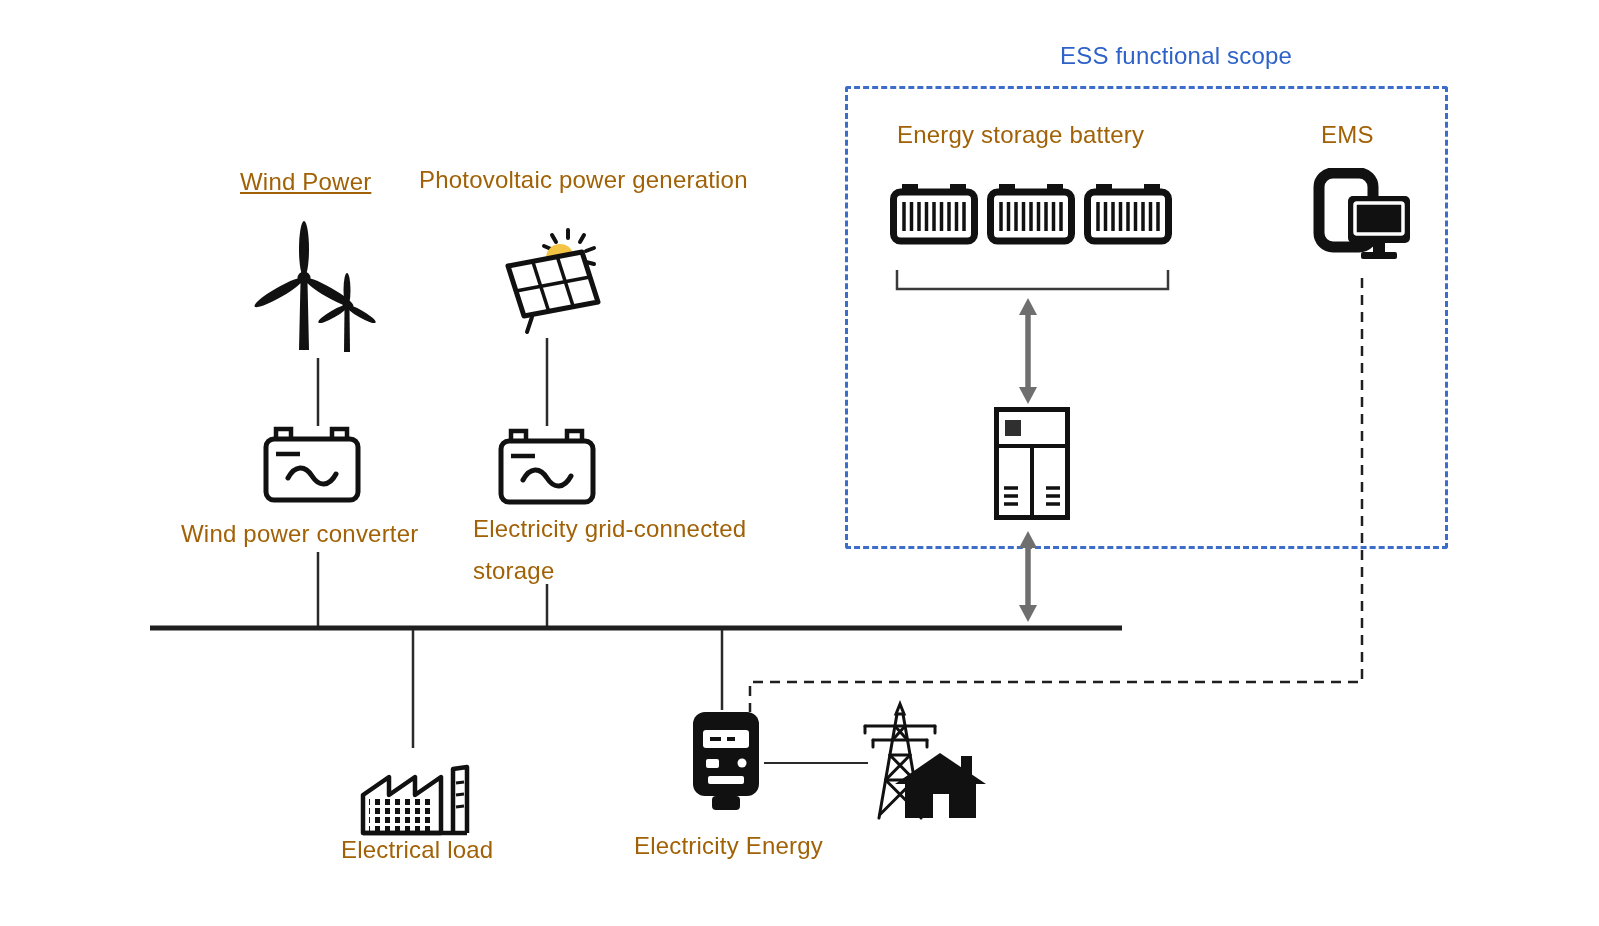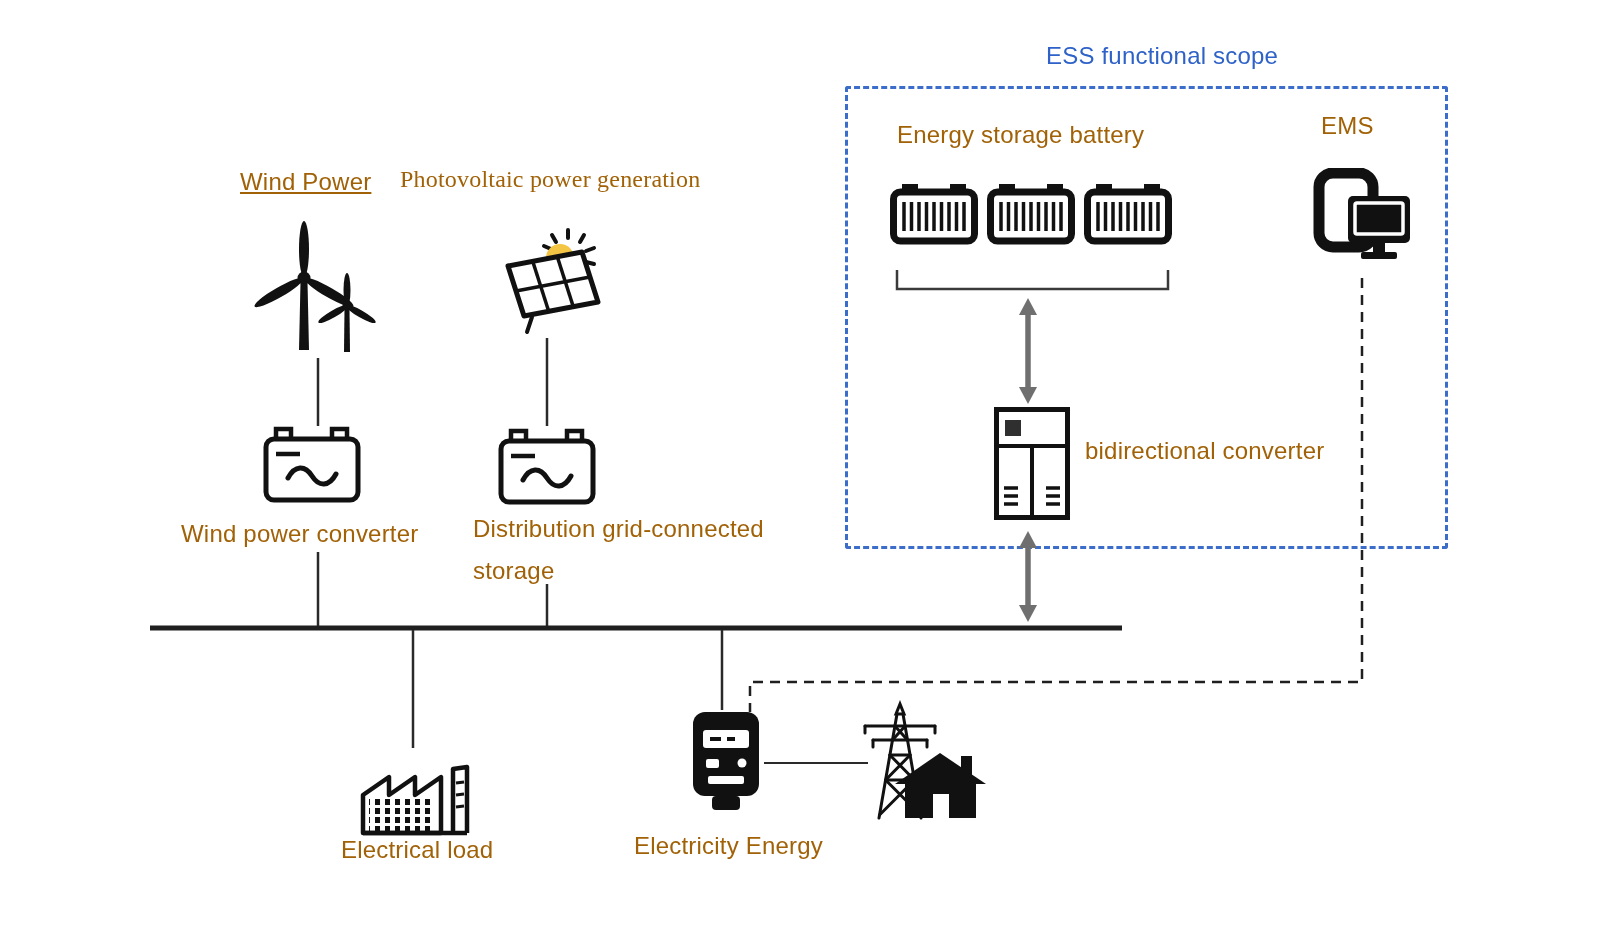--- a/index.html
+++ b/index.html
@@ -1,20 +1,20 @@
 <!DOCTYPE html>
 <html><head>
 <meta charset="utf-8">
 <style>
   * { margin:0; padding:0; box-sizing:border-box; }
   html,body { background:#ffffff; }
   body { font-family:"Liberation Sans", sans-serif; }
   .canvas { position:relative; width:1599px; height:926px; background:#ffffff; overflow:hidden; }
   .lbl { position:absolute; color:#a16207; font-size:24px; font-weight:500; letter-spacing:0.2px; white-space:nowrap; }
-  .lbl.blue { color:#2e62c8; }
+  .lbl.blue { color:#2e62c8;margin-left:14px; }
   .two-line { line-height:42px; }
   .two-line span { display:block; }
   .ess-box { position:absolute; left:845px; top:86px; width:603px; height:463px; border:3px dashed #3d6dca; border-radius:3px; }
   .icon { position:absolute; }
   svg { display:block; }
 </style>
 </head>
 <body>
 
 <div class="canvas">
@@ -46,34 +46,33 @@
       <polygon points="1028,622 1019,605 1037,605" fill="#6f6f6f"></polygon>
     </g>
 
     <polyline points="1362,278 1362,682 750,682 750,712" fill="none" stroke="#1f1f1f" stroke-width="2.5" stroke-dasharray="10 7"></polyline>
   </svg>
 
   <div class="lbl blue" style="left:1046px; top:42px;">ESS functional scope</div>
 
   <div class="lbl" style="left:897px; top:121px;">Energy storage battery</div>
 
-  <div class="lbl" style="left:1321px; top:112px;">EMS</div>
+  <div class="lbl" style="left:1321px; top:121px;">EMS</div>
 
   <div class="lbl two-line" style="left:1085px; top:430px;">
-    <span>bidirectional converter</span>
   </div>
 
   <div class="lbl" style="left:240px; top:168px;text-decoration:underline;">Wind Power</div>
 
-  <div class="lbl" style="left:400px; top:166px;font-family:Liberation Serif, serif;">Photovoltaic power generation</div>
+  <div class="lbl" style="left:419px; top:166px;">Photovoltaic power generation</div>
 
   <div class="lbl" style="left:181px; top:520px;text-align:right;">Wind power converter</div>
 
   <div class="lbl two-line" style="left:473px; top:508px;">
-    <span>Distribution grid-connected</span>
+    <span>Electricity grid-connected</span>
     <span>storage</span>
   </div>
 
   <div class="lbl" style="left:341px; top:836px;text-align:right;">Electrical load</div>
 
   <div class="lbl" style="left:634px; top:832px;">Electricity Energy</div>
 
 
   <svg class="icon" style="left:252px; top:220px;" width="125" height="140" viewBox="0 0 125 140">
     <g fill="#111">

